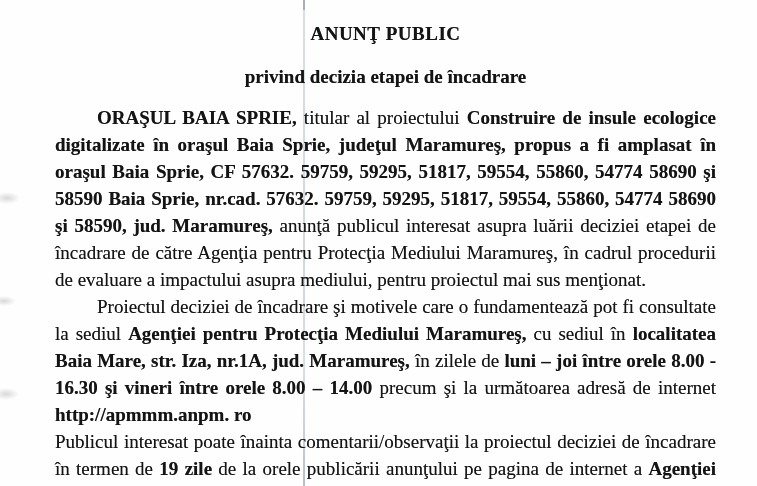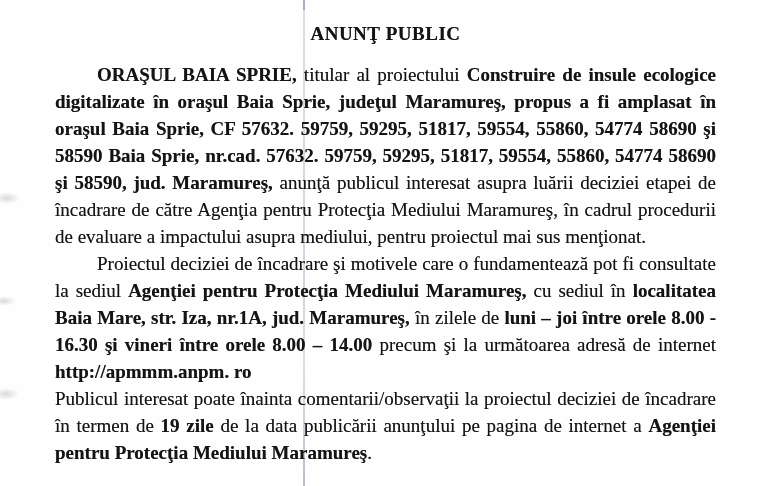--- a/index.html
+++ b/index.html
@@ -85,20 +85,21 @@
 <body>
 
 <div class="page">
   <div class="fold-line"></div>
   <div class="smudge s1"></div>
   <div class="smudge s2"></div>
   <div class="smudge s3"></div>
 
   <div class="content">
     <h1 class="doc-title">ANUNŢ PUBLIC</h1>
+    <h2 class="doc-subtitle">privind decizia etapei de încadrare</h2>
 
     <div class="body-text">
       <p class="indent"><span class="b">ORAŞUL BAIA SPRIE,</span><span> titular al proiectului </span><span class="b">Construire de insule ecologice digitalizate în oraşul Baia Sprie, judeţul Maramureş, propus a fi amplasat în oraşul Baia Sprie, CF 57632. 59759, 59295, 51817, 59554, 55860, 54774 58690 şi 58590 Baia Sprie, nr.cad. 57632. 59759, 59295, 51817, 59554, 55860, 54774 58690 şi 58590, jud. Maramureş,</span><span> anunţă publicul interesat asupra luării deciziei etapei de încadrare de către Agenţia pentru Protecţia Mediului Maramureş, în cadrul procedurii de evaluare a impactului asupra mediului, pentru proiectul mai sus menţionat.</span></p>
       <p class="indent"><span>Proiectul deciziei de încadrare şi motivele care o fundamentează pot fi consultate la sediul </span><span class="b">Agenţiei pentru Protecţia Mediului Maramureş,</span><span> cu sediul în </span><span class="b">localitatea Baia Mare, str. Iza, nr.1A, jud. Maramureş,</span><span> în zilele de </span><span class="b">luni – joi între orele 8.00 - 16.30 şi vineri între orele 8.00 – 14.00</span><span> precum şi la următoarea adresă de internet </span><span class="b u">http://apmmm.anpm. ro</span></p>
-      <p><span>Publicul interesat poate înainta comentarii/observaţii la proiectul deciziei de încadrare în termen de </span><span class="b">19 zile</span><span> de la data publicării anunţului pe pagina de internet a </span><span class="b">Agenţiei pentru Protecţia Mediului Maramureş</span><span>.</span></p>
+      <p><span>Publicul interesat poate înainta comentarii/observaţii la proiectul deciziei de încadrare în termen de </span><span class="b">19 zile</span><span> de la orele publicării anunţului pe pagina de internet a </span><span class="b">Agenţiei pentru Protecţia Mediului Maramureş</span><span>.</span></p>
     </div>
   </div>
 </div>
 
 </body></html>

